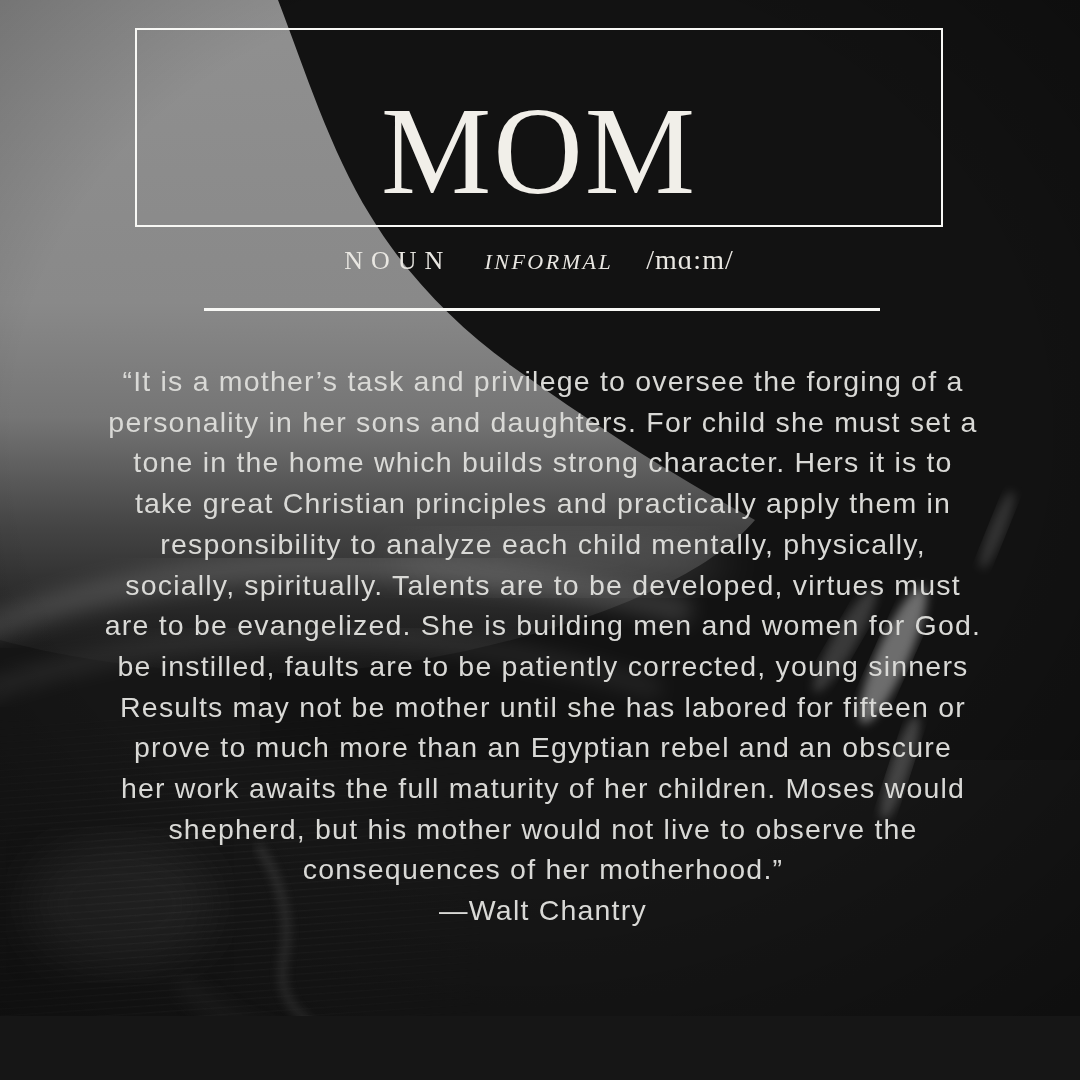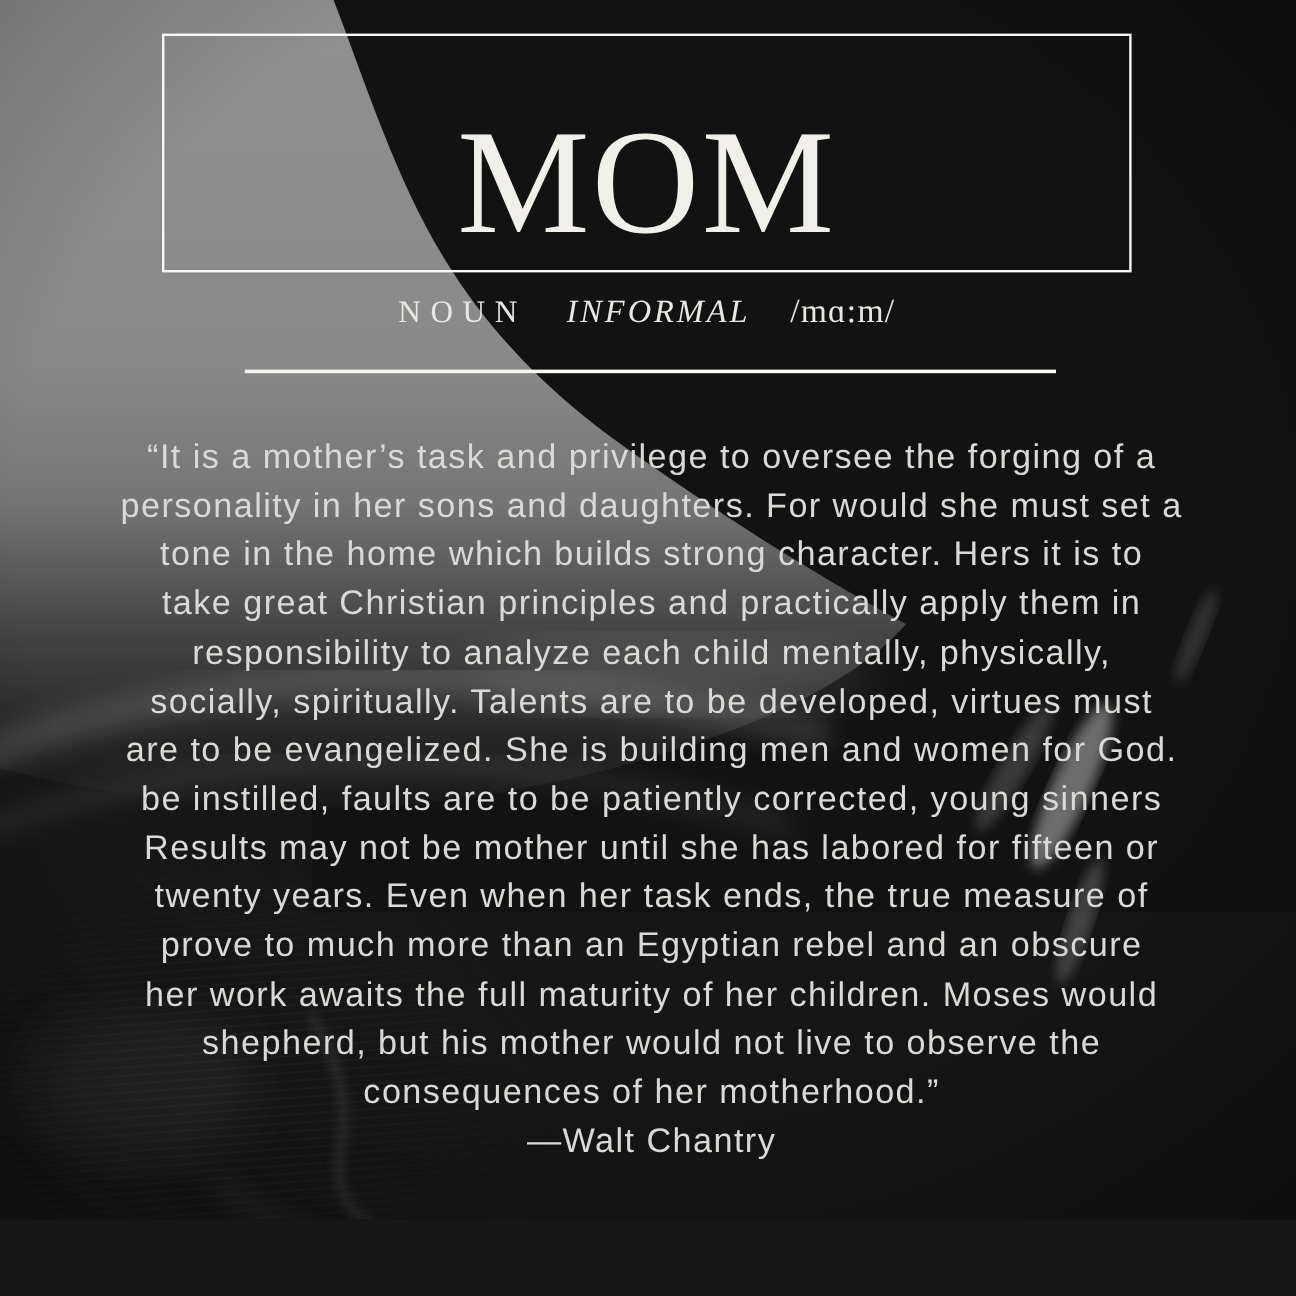--- a/index.html
+++ b/index.html
@@ -21,21 +21,21 @@
   .frame{position:absolute;left:135px;top:28px;width:808px;height:199px;
     border:2px solid var(--frame-white);
     display:flex;align-items:center;justify-content:center;}
   .title{font-family:"Liberation Serif","DejaVu Serif",serif;font-weight:400;
     font-size:124px;letter-spacing:2px;color:var(--title-text);line-height:1;
     padding-top:48px;}
   .meta-row{position:absolute;left:135px;top:244px;width:808px;
     display:flex;justify-content:center;align-items:baseline;gap:33px;
     color:var(--meta-text);font-family:"Liberation Serif","DejaVu Serif",serif;}
   .pos{font-size:26px;letter-spacing:8px;}
-  .register{font-size:27px;font-style:italic;letter-spacing:2.5px;}
+  .register{font-size:22px;font-style:italic;letter-spacing:2.5px;}
   .pron{font-size:28px;letter-spacing:1px;}
   .rule{position:absolute;left:204px;top:308px;width:676px;height:3px;background:var(--frame-white);}
   .quote-block{position:absolute;left:28px;top:361px;width:1030px;}
   .quote-line, .attribution{display:block;white-space:nowrap;
     font-size:28.5px;line-height:40.7px;letter-spacing:1.2px;
     color:var(--body-text);font-family:"Liberation Sans",sans-serif;text-align:center;}
 </style>
 </head>
 <body>
 
@@ -112,29 +112,28 @@
     <span class="pos">NOUN</span>
     <span class="register">INFORMAL</span>
     <span class="pron">/mɑ:m/</span>
   </div>
 
   <div class="rule"></div>
 
   <div class="quote-block">
     <div>
         <div class="quote-line">“It is a mother’s task and privilege to oversee the forging of a</div>
-        <div class="quote-line">personality in her sons and daughters. For would she must set a</div>
+        <div class="quote-line">personality in her sons and daughters. For child she must set a</div>
         <div class="quote-line">tone in the home which builds strong character. Hers it is to</div>
         <div class="quote-line">take great Christian principles and practically apply them in</div>
         <div class="quote-line">responsibility to analyze each child mentally, physically,</div>
         <div class="quote-line">socially, spiritually. Talents are to be developed, virtues must</div>
         <div class="quote-line">are to be evangelized. She is building men and women for God.</div>
         <div class="quote-line">be instilled, faults are to be patiently corrected, young sinners</div>
         <div class="quote-line">Results may not be mother until she has labored for fifteen or</div>
-        <div class="quote-line">twenty years. Even when her task ends, the true measure of</div>
         <div class="quote-line">prove to much more than an Egyptian rebel and an obscure</div>
         <div class="quote-line">her work awaits the full maturity of her children. Moses would</div>
         <div class="quote-line">shepherd, but his mother would not live to observe the</div>
         <div class="quote-line">consequences of her motherhood.”</div>
       </div>
     <div class="attribution">—Walt Chantry</div>
   </div>
 
 </div>
 

